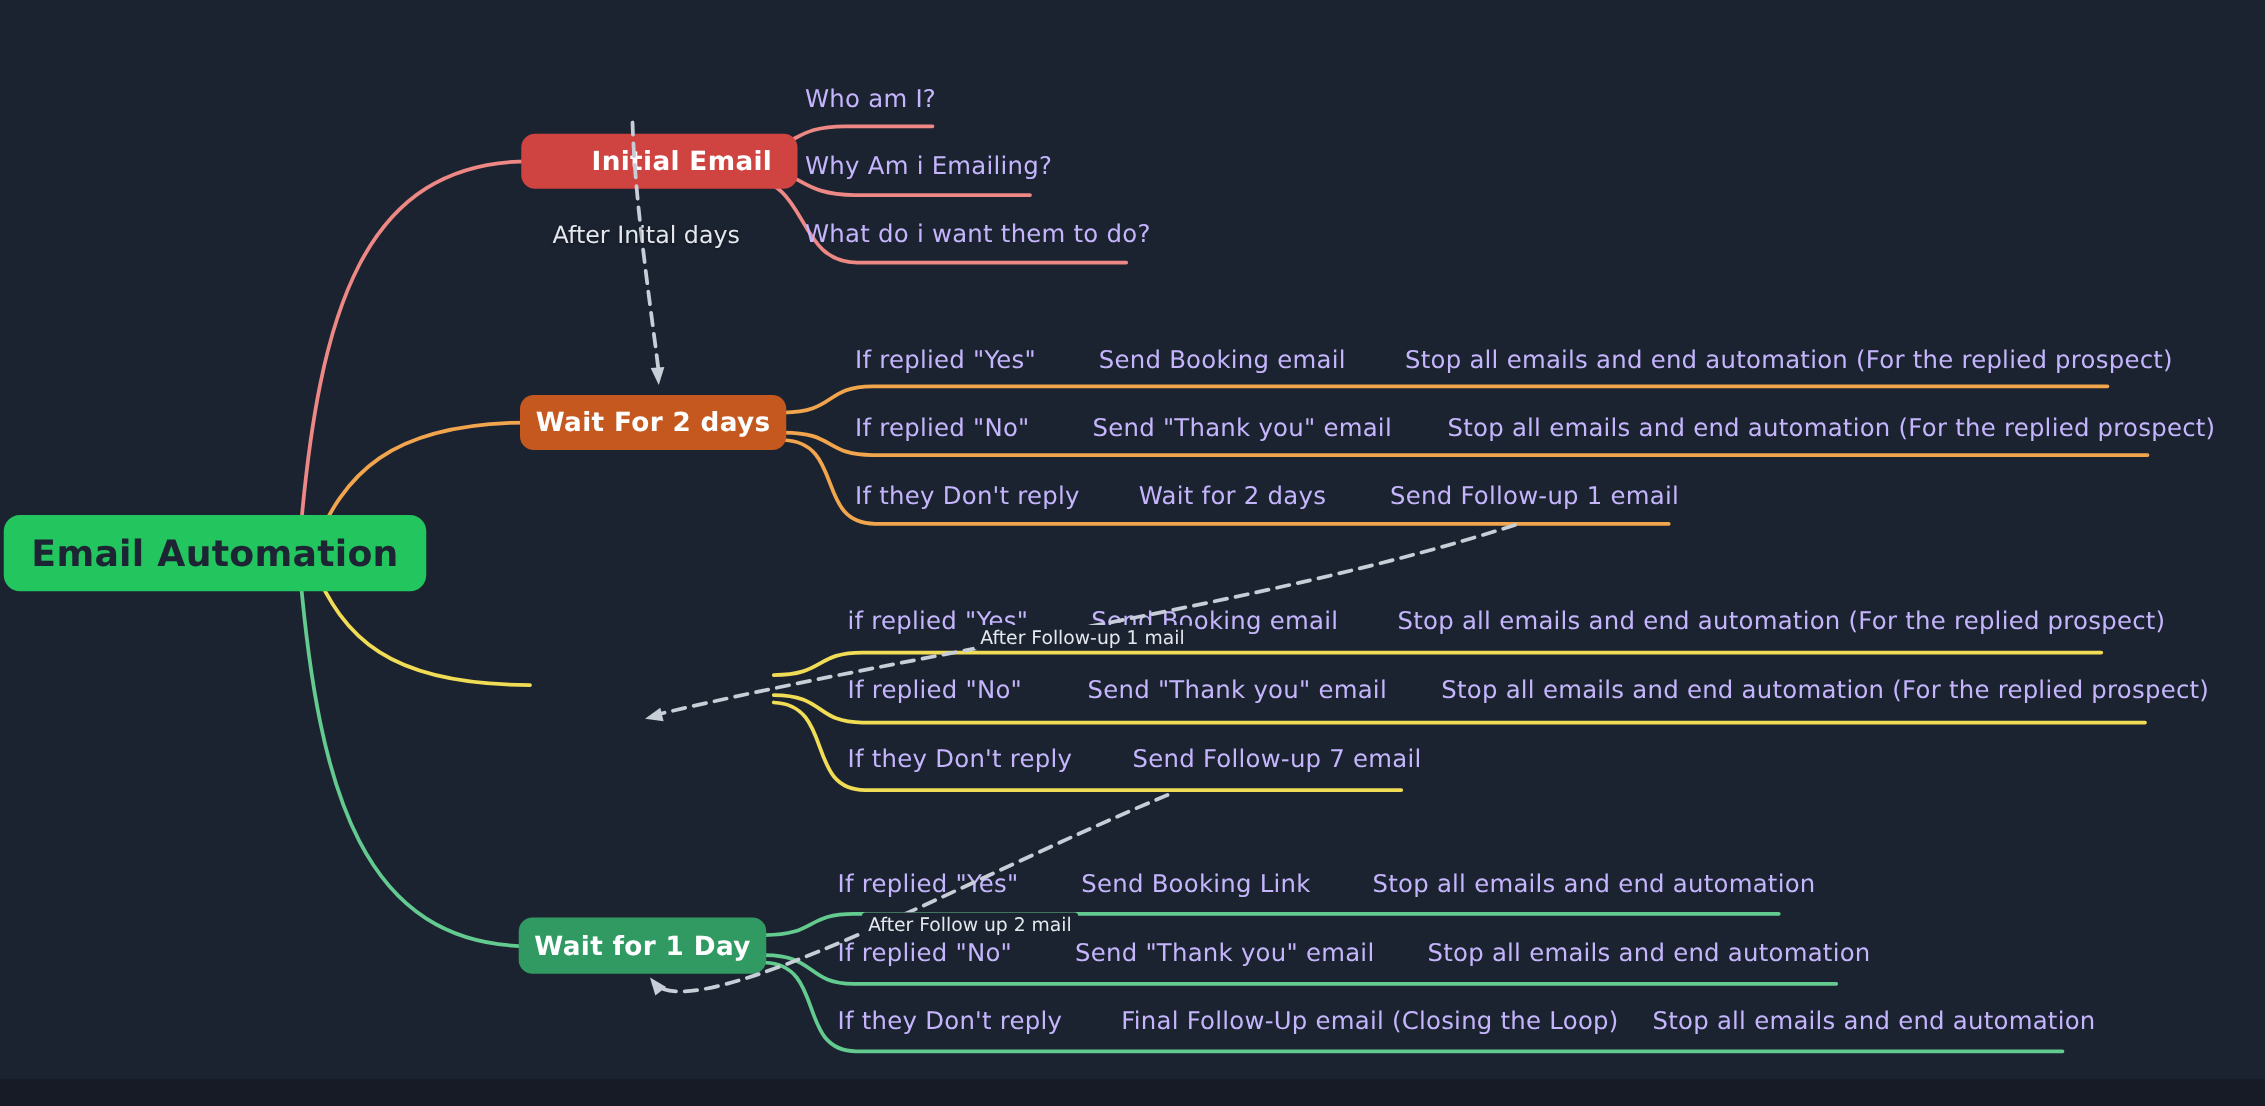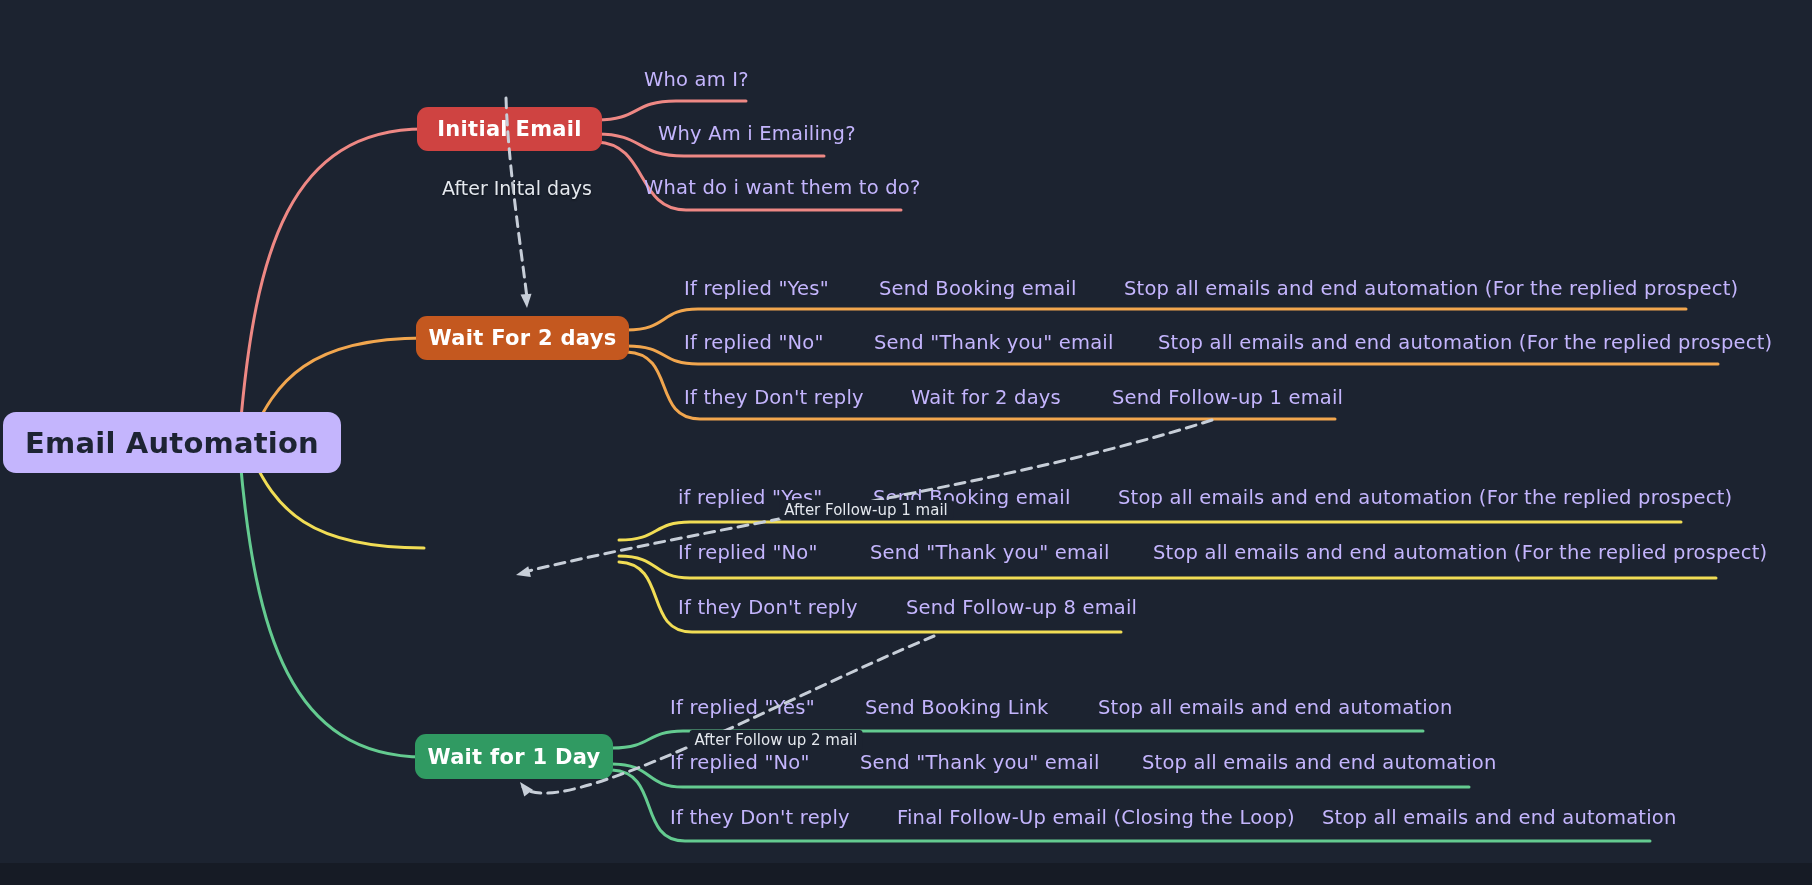--- a/index.html
+++ b/index.html
@@ -64,56 +64,56 @@
       <path d="M 619 540 C 660 540 652 522 690 522 H 1681" style="stroke: rgb(241, 221, 85);"></path>
       <path d="M 619 556 C 660 556 652 578 690 578 H 1716" style="stroke: rgb(241, 221, 85);"></path>
       <path d="M 619 562 C 668 564 644 632 692 632 H 1121" style="stroke: rgb(241, 221, 85);"></path>
 
       <path d="M 612 748 C 653 748 645 731 683 731 H 1423" style="stroke: rgb(100, 203, 144);"></path>
       <path d="M 612 764 C 653 764 645 787 683 787 H 1469" style="stroke: rgb(100, 203, 144);"></path>
       <path d="M 612 770 C 661 772 637 841 685 841 H 1650" style="stroke: rgb(100, 203, 144);"></path>
     </g>
   </svg>
 
-  <div class="node root z2" style="left: 3px; top: 412px; width: 338px; height: 61px; background: #c4b5fd;">
+  <div class="node root z2" style="left: 3px; top: 412px; width: 338px; height: 61px; background: #22c55e;">
     <span>Email Automation</span>
   </div>
 
-  <div class="node z2" style="left: 417px; top: 107px; width: 185px; height: 44px; background: rgb(207, 67, 65);">
+  <div class="node z2" style="left: 417px; top: 107px; width: 185px; height: 44px; background: rgb(207, 67, 65); padding-left: 36px;">
     <span>Initial Email</span>
   </div>
   <div class="node z2" style="left: 416px; top: 316px; width: 213px; height: 44px; background: rgb(196, 88, 31);">
     <span>Wait For 2 days</span>
   </div>
   <div class="node z2" style="left: 415px; top: 734px; width: 198px; height: 45px; background: rgb(48, 154, 98);">
     <span>Wait for 1 Day</span>
   </div>
 
   <div class="topic z2" style="left:644px;top:79px">Who am I?</div>
-  <div class="topic z2" style="left:658px;top:133px">Why Am i Emailing?</div>
+  <div class="topic z2" style="left:644px;top:133px">Why Am i Emailing?</div>
   <div class="topic z2" style="left:644px;top:187px">What do i want them to do?</div>
 
   <div class="topic z2" style="left:684px;top:288px">If replied "Yes"</div>
   <div class="topic z2" style="left:879px;top:288px">Send Booking email</div>
   <div class="topic z2" style="left:1124px;top:288px">Stop all emails and end automation (For the replied prospect)</div>
   <div class="topic z2" style="left:684px;top:342px">If replied "No"</div>
   <div class="topic z2" style="left:874px;top:342px">Send "Thank you" email</div>
   <div class="topic z2" style="left:1158px;top:342px">Stop all emails and end automation (For the replied prospect)</div>
   <div class="topic z2" style="left:684px;top:397px">If they Don't reply</div>
   <div class="topic z2" style="left:911px;top:397px">Wait for 2 days</div>
   <div class="topic z2" style="left:1112px;top:397px">Send Follow-up 1 email</div>
 
   <div class="topic z2" style="left:678px;top:497px">if replied "Yes"</div>
   <div class="topic z2" style="left:873px;top:497px">Send Booking email</div>
   <div class="topic z2" style="left:1118px;top:497px">Stop all emails and end automation (For the replied prospect)</div>
   <div class="topic z2" style="left:678px;top:552px">If replied "No"</div>
   <div class="topic z2" style="left:870px;top:552px">Send "Thank you" email</div>
   <div class="topic z2" style="left:1153px;top:552px">Stop all emails and end automation (For the replied prospect)</div>
   <div class="topic z2" style="left:678px;top:607px">If they Don't reply</div>
-  <div class="topic z2" style="left:906px;top:607px">Send Follow-up 8 email</div>
+  <div class="topic z2" style="left:906px;top:607px">Send Follow-up 7 email</div>
 
   <div class="topic z2" style="left:670px;top:707px">If replied "Yes"</div>
   <div class="topic z2" style="left:865px;top:707px">Send Booking Link</div>
   <div class="topic z2" style="left:1098px;top:707px">Stop all emails and end automation</div>
   <div class="topic z2" style="left:670px;top:762px">If replied "No"</div>
   <div class="topic z2" style="left:860px;top:762px">Send "Thank you" email</div>
   <div class="topic z2" style="left:1142px;top:762px">Stop all emails and end automation</div>
   <div class="topic z2" style="left:670px;top:817px">If they Don't reply</div>
   <div class="topic z2" style="left:897px;top:817px">Final Follow-Up email (Closing the Loop)</div>
   <div class="topic z2" style="left:1322px;top:817px">Stop all emails and end automation</div>

